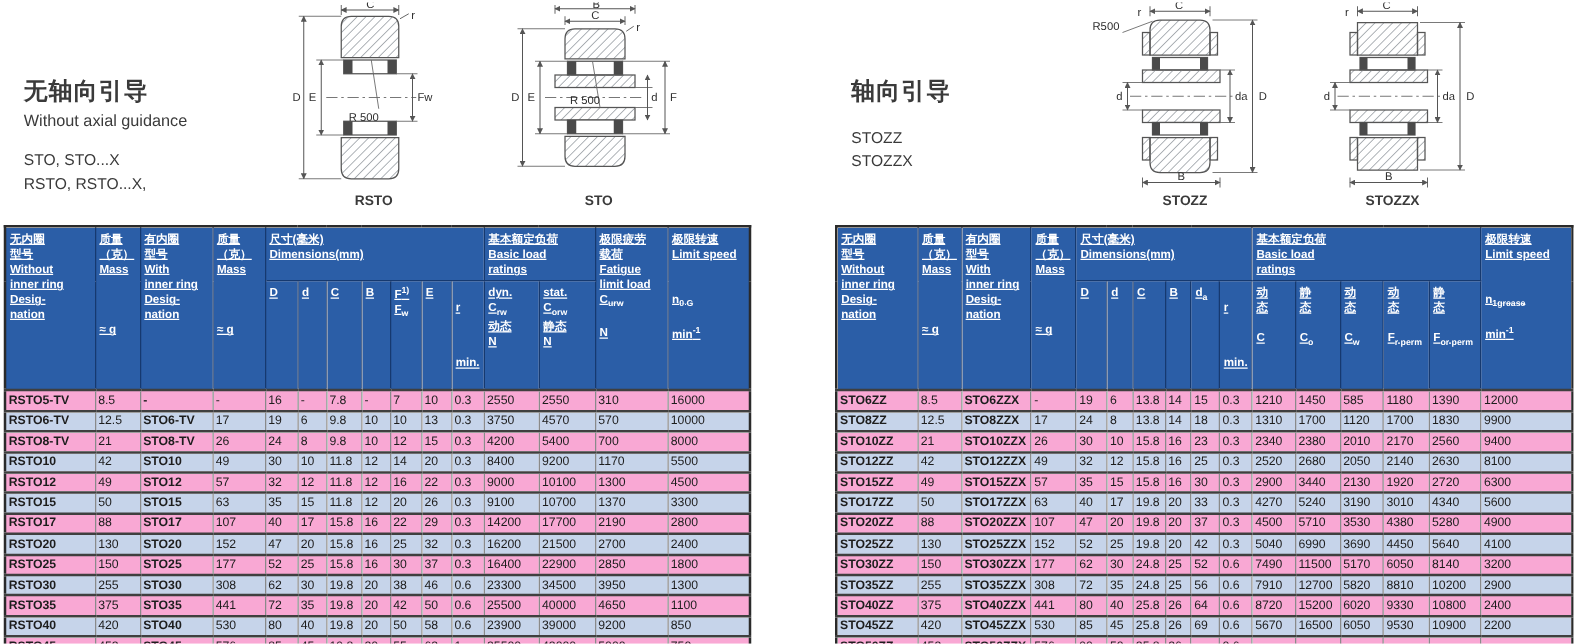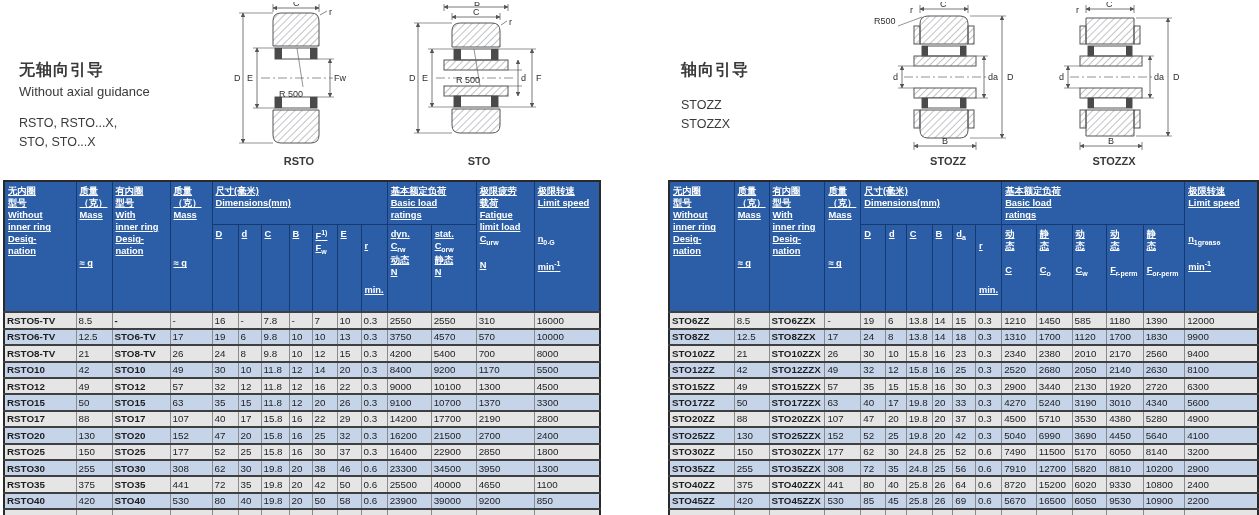--- a/index.html
+++ b/index.html
@@ -3,21 +3,21 @@
 <meta charset="utf-8">
 <style>
   html,body{margin:0;padding:0;background:#fff;}
   .page{position:relative;width:1259px;height:515px;background:#ffffff;
         font-family:"Liberation Sans",sans-serif;color:#333;overflow:hidden;}
 
   
   .intro{position:absolute;top:60px;width:250px;}
   #intro-left{left:19px;}
   #intro-right{left:681px;}
-  .intro .zh{font-size:16px;font-weight:bold;color:#3a3a3a;letter-spacing:1px;}
+  .intro .zh{font-size:19px;font-weight:bold;color:#3a3a3a;letter-spacing:1px;}
   .intro .en{font-size:13px;color:#3a3a3a;margin-top:3px;}
   .intro .models{margin-top:15px;font-size:12.5px;line-height:1.55;color:#3a3a3a;}
 
   
   .fig{position:absolute;top:2px;text-align:center;}
   #fig-rsto{left:233px;width:132px;}
   #fig-sto{left:408px;width:142px;}
   #fig-stozz{left:872px;width:152px;}
   #fig-stozzx{left:1038px;width:152px;}
   .fig svg{display:block;}
@@ -30,38 +30,38 @@
   #table-left{left:3px;}
   #table-right{left:668px;}
   .spec th{background:#2b5ea7;color:#fff;font-weight:bold;border:1px solid #16396f;
            vertical-align:top;text-align:left;padding:3px 3px;font-size:9.3px;
            line-height:1.3;white-space:pre-line;overflow:hidden;text-decoration:underline;}
   .spec tr.h1{height:38px;}
   .spec tr.h2{height:64px;}
   .spec td{border-left:1px solid #8a8a8a;border-right:1px solid #8a8a8a;
            border-top:2px solid #3f3f3f;padding:0 2px;height:14.4px;
            white-space:nowrap;overflow:hidden;font-size:9.8px;}
-  .spec tbody tr{background:#e5e5e5;}
+  .spec tbody tr{background:#f9a8d4;}
   .spec tbody tr.alt{background:#c6d4ea;}
   .spec td.desig{font-weight:bold;}
   .spec sub{font-size:7px;}
   .spec sup{font-size:7px;}
   .vflex{display:flex;flex-direction:column;justify-content:space-between;height:56px;}
 </style>
 </head>
 <body>
 
 <div class="page">
 
   <div class="intro" id="intro-left">
     <div class="zh">无轴向引导</div>
     <div class="en">Without axial guidance</div>
     <div class="models">
+      <div>STO, STO...X</div>
       <div>RSTO, RSTO...X,</div>
-      <div>STO, STO...X</div>
     </div>
   </div>
 
   <div class="intro" id="intro-right">
     <div class="zh">轴向引导</div>
     <div class="models">
       <div>STOZZ</div>
       <div>STOZZX</div>
     </div>
   </div>

